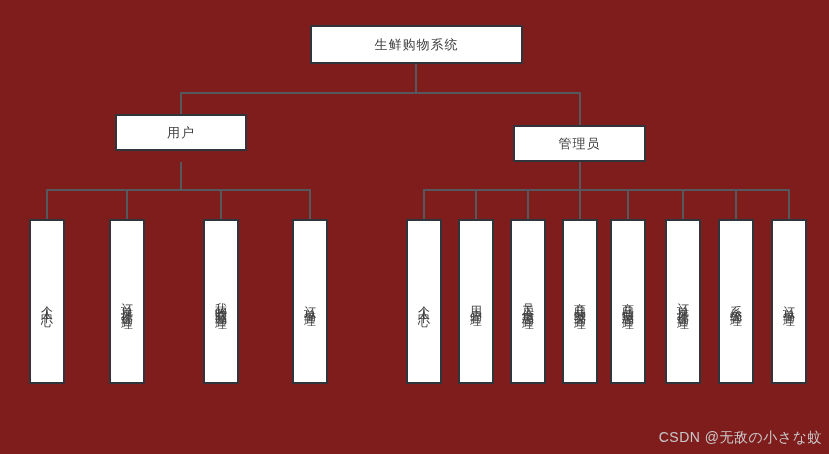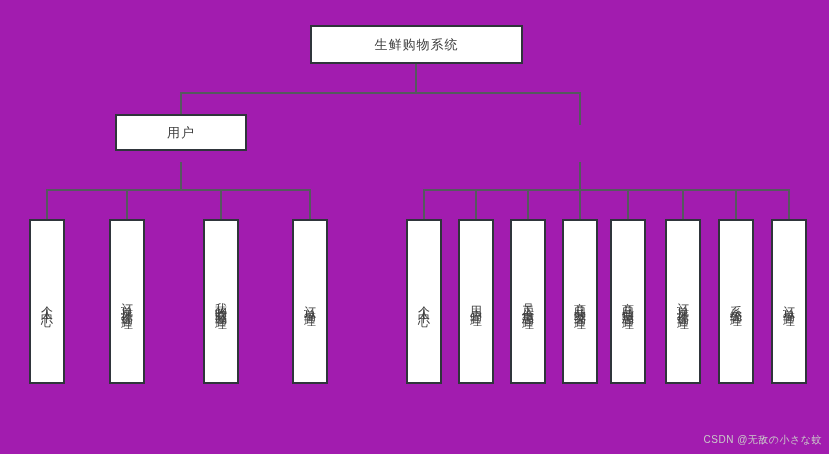--- a/index.html
+++ b/index.html
@@ -5,21 +5,21 @@
   html, body {
     margin: 0;
     padding: 0;
     background: #ffffff;
     font-family: "DejaVu Serif", "Liberation Serif", serif;
   }
   .canvas {
     position: relative;
     width: 829px;
     height: 454px;
-    background: #a21caf;
+    background: #7f1d1d;
     overflow: hidden;
   }
   
   .line {
     position: absolute;
     background: #55595e;
   }
   .line.v { width: 2px; }
   .line.h { height: 2px; }
   
@@ -44,21 +44,21 @@
     font-size: 12px;
     letter-spacing: 3px;
     line-height: 1;
   }
   .leaf { width: 36px; height: 165px; top: 219px; }
   .watermark {
     position: absolute;
     right: 7px;
     bottom: 7px;
     font-family: "Liberation Sans", "DejaVu Sans", sans-serif;
-    font-size: 10px;
+    font-size: 14px;
     color: #c9c9c9;
     letter-spacing: 0.5px;
     white-space: nowrap;
   }
 </style>
 </head>
 <body>
 
 <div class="canvas">
 
@@ -84,20 +84,23 @@
   <div class="line v" style="left:682px; top:189px; height:30px;"></div>
   <div class="line v" style="left:735px; top:189px; height:30px;"></div>
   <div class="line v" style="left:788px; top:189px; height:30px;"></div>
 
   <div class="box hbox" style="left:310px; top:25px; width:213px; height:39px;">
     <span>生鲜购物系统</span>
   </div>
 
   <div class="box hbox" style="left:115px; top:114px; width:132px; height:37px;">
     <span>用户</span>
+  </div>
+  <div class="box hbox" style="left:513px; top:125px; width:133px; height:37px;">
+    <span>管理员</span>
   </div>
 
   <div class="box leaf" style="left:29px;">
     <span>个人中心</span>
   </div>
   <div class="box leaf" style="left:109px;">
     <span>订单评价管理</span>
   </div>
   <div class="box leaf" style="left:203px;">
     <span>我的收藏管理</span>

